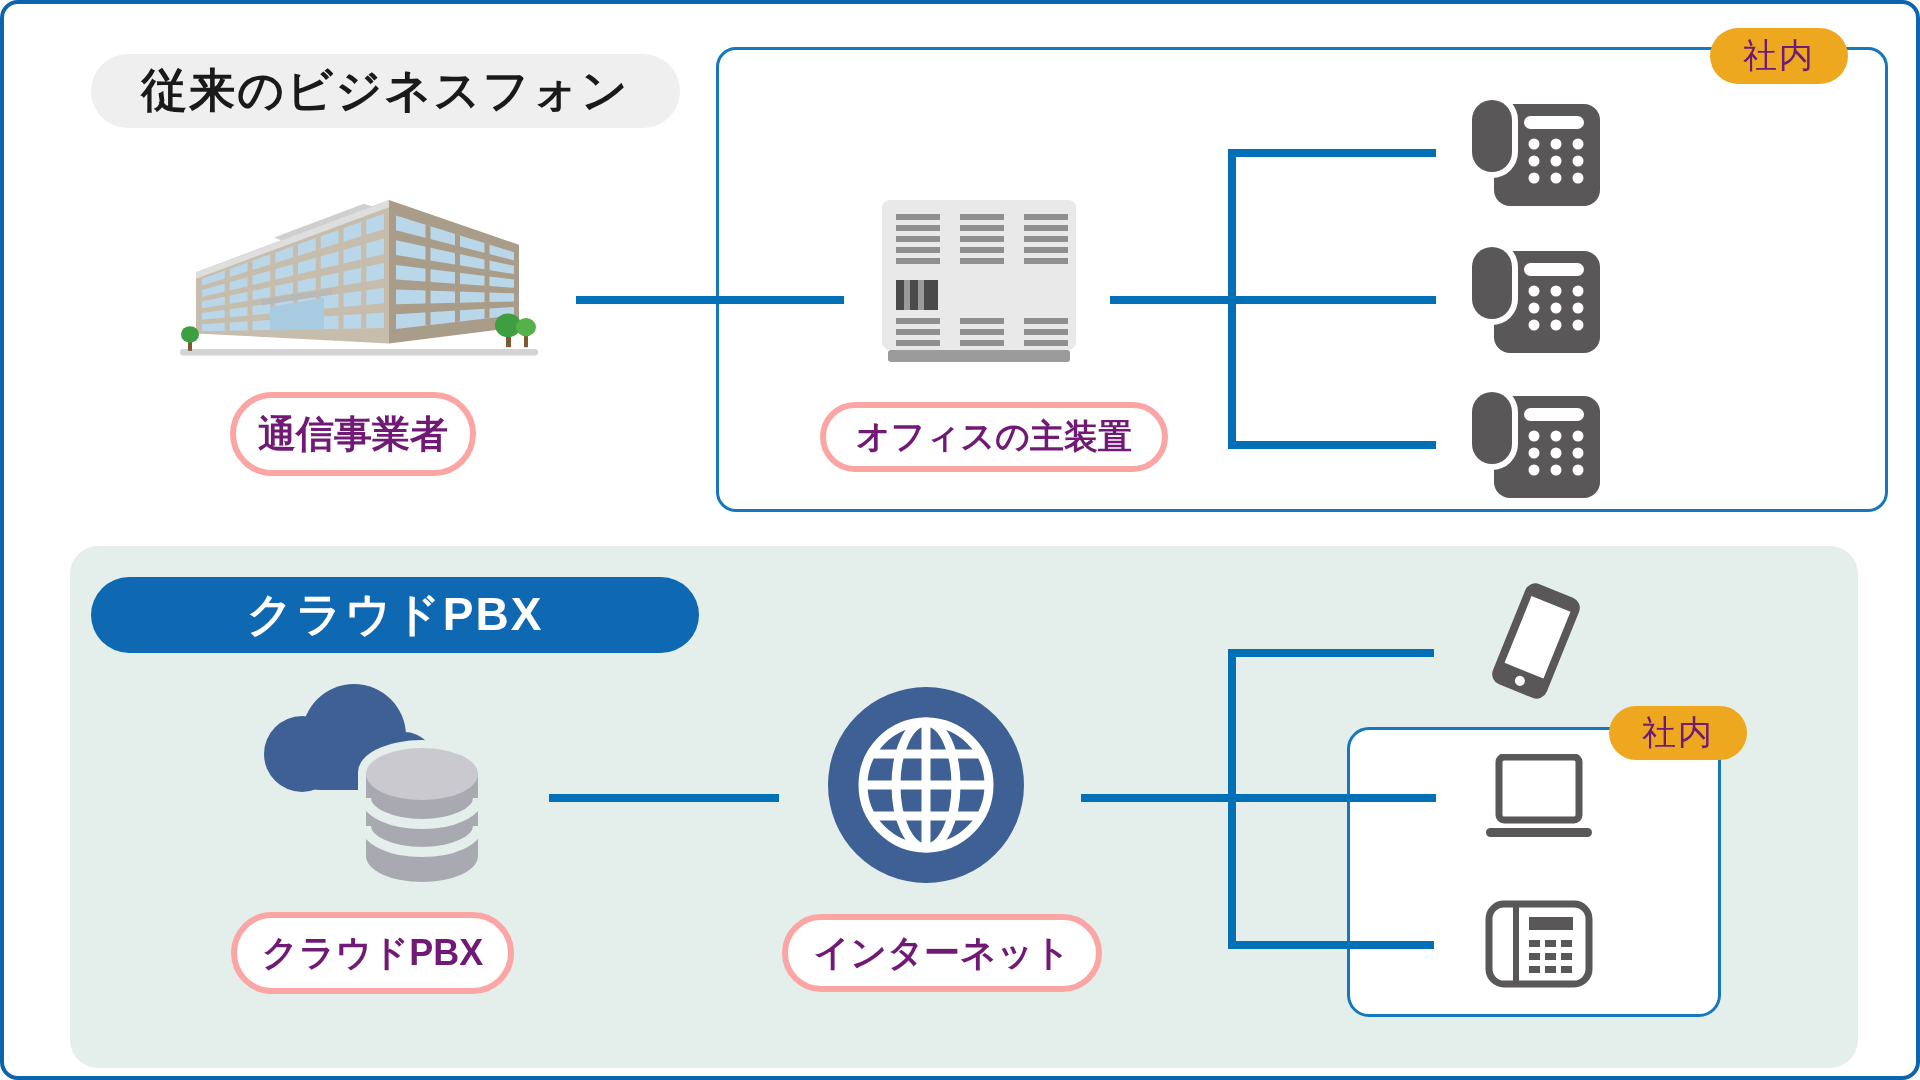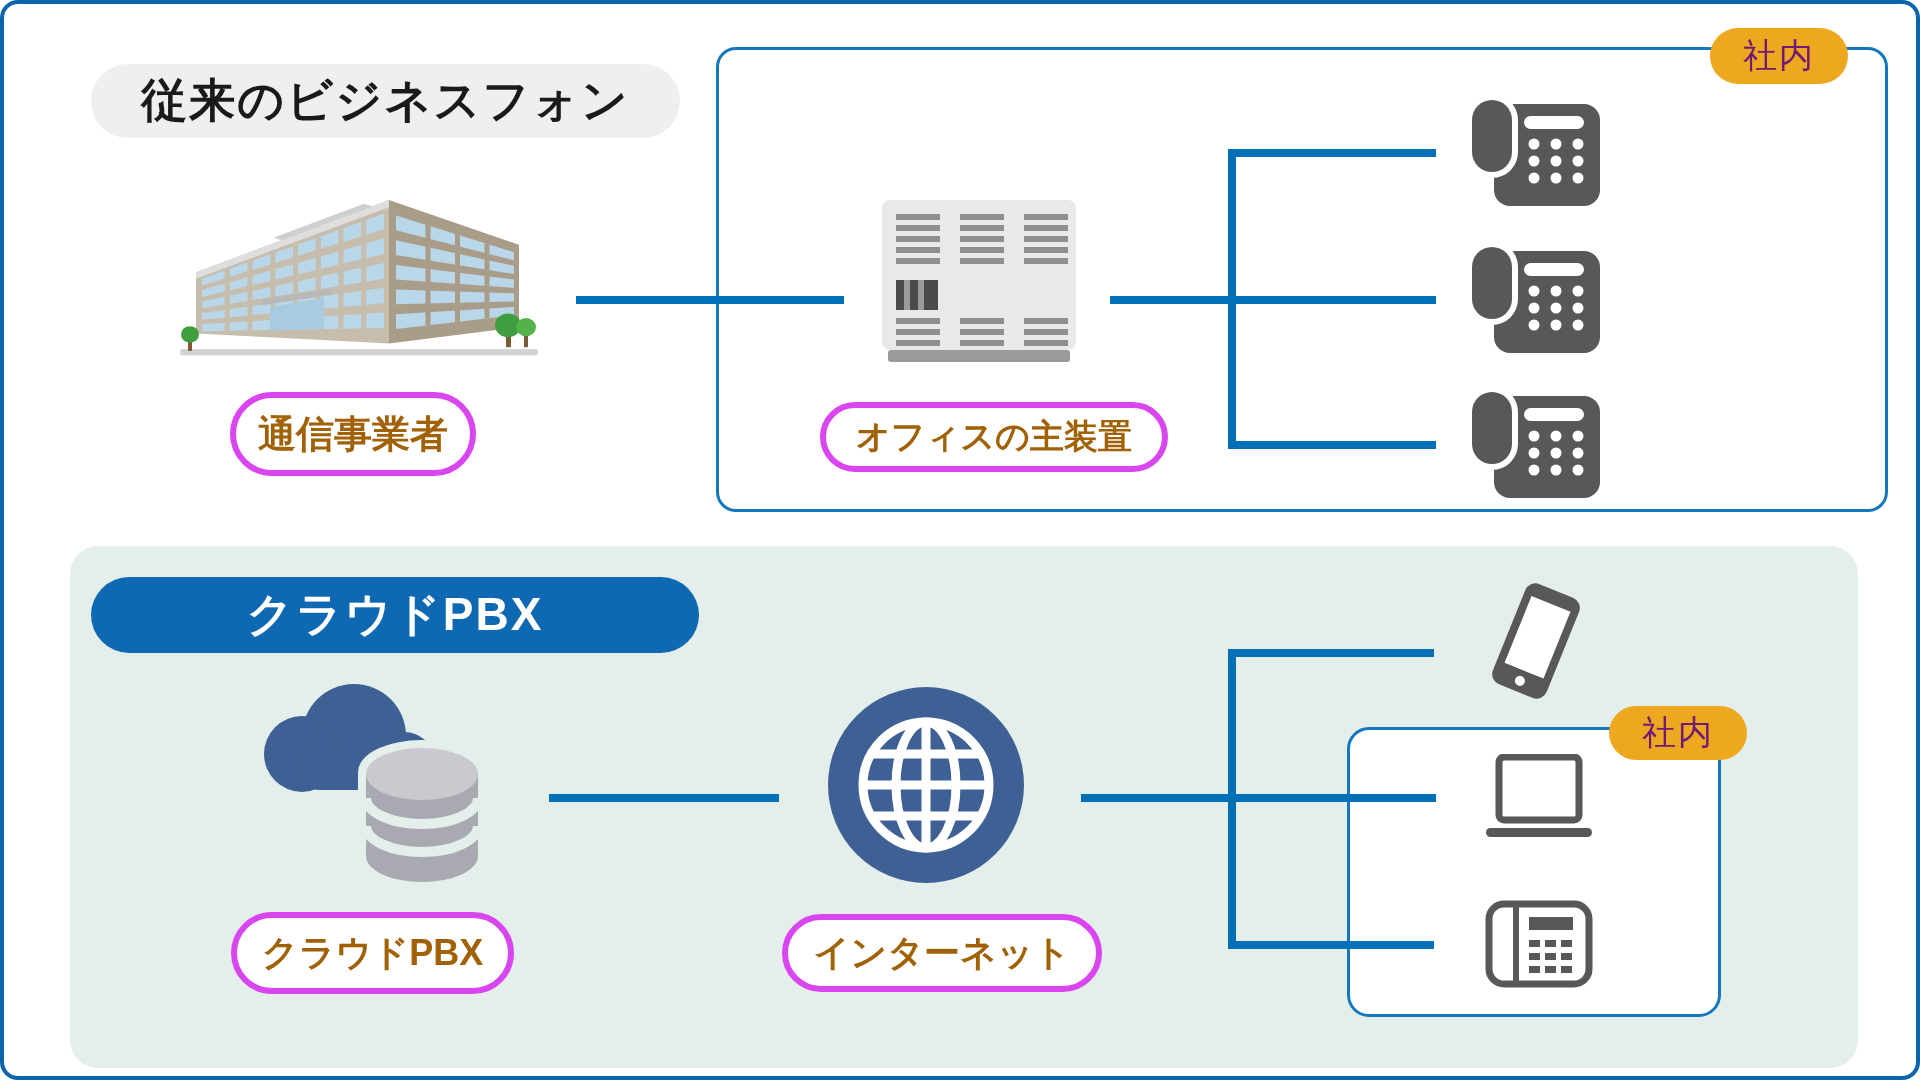--- a/index.html
+++ b/index.html
@@ -15,41 +15,41 @@
     background:#efefef;border-radius:38px;color:#1a1a1a;
     font-size:46px;font-weight:bold;letter-spacing:2px;z-index:6;
   }
   .blue-title-pill{
     display:flex;align-items:center;justify-content:center;
     background:#0e68b2;border-radius:38px;color:#ffffff;
     font-size:46px;font-weight:bold;letter-spacing:2px;z-index:6;
   }
   .label-pill{
     display:flex;align-items:center;justify-content:center;
-    background:#ffffff;border:6px solid #d946ef;border-radius:46px;
-    color:#a16207;font-weight:bold;box-sizing:border-box;z-index:6;
+    background:#ffffff;border:6px solid #fca5a5;border-radius:46px;
+    color:#701a75;font-weight:bold;box-sizing:border-box;z-index:6;
   }
   .badge{
     display:flex;align-items:center;justify-content:center;
     background:#eda820;border-radius:30px;color:#701a75;
     font-size:34px;font-weight:normal;z-index:7;letter-spacing:2px;
   }
   
   .wire-box{background:#ffffff;border:3px solid #1577be;box-sizing:border-box;z-index:1;}
   .green-panel{background:#e4efeb;border-radius:28px;z-index:0;}
   
   .line{background:#0170b6;z-index:5;}
   .icon{z-index:6;}
 </style>
 </head>
 <body>
 
 <div class="canvas">
 
-  <div class="abs title-pill" style="left:87px;top:60px;width:589px;height:74px;">
+  <div class="abs title-pill" style="left:87px;top:50px;width:589px;height:74px;">
     <span>従来のビジネスフォン</span>
   </div>
 
   <div class="abs wire-box" style="left:712px;top:43px;width:1172px;height:465px;border-radius:20px;"></div>
 
   <div class="abs badge" style="left:1706px;top:24px;width:138px;height:56px;">
     <span>社内</span>
   </div>
 
   <div class="abs line" style="left:572px;top:292px;width:268px;height:8px;"></div>

